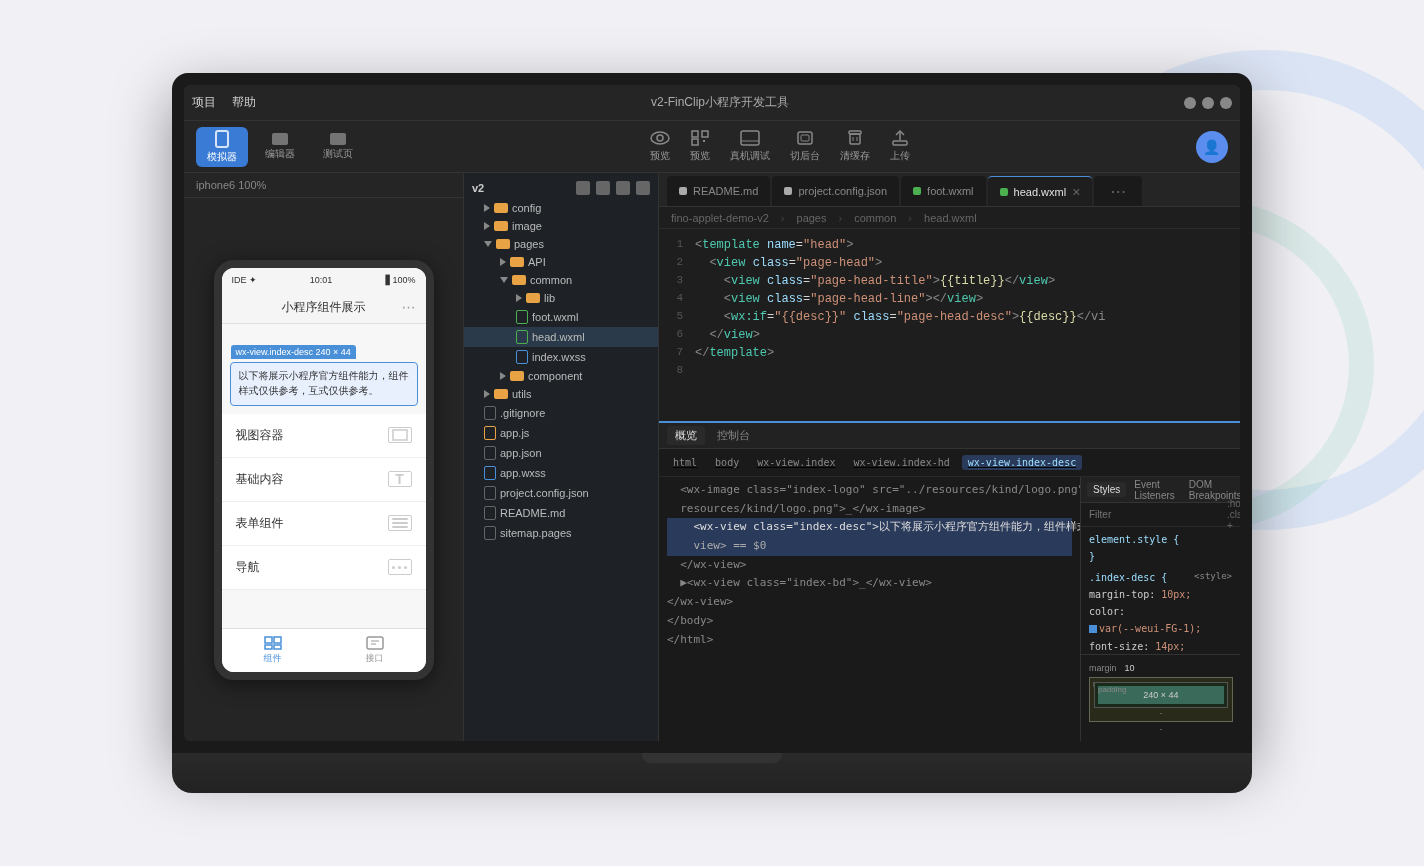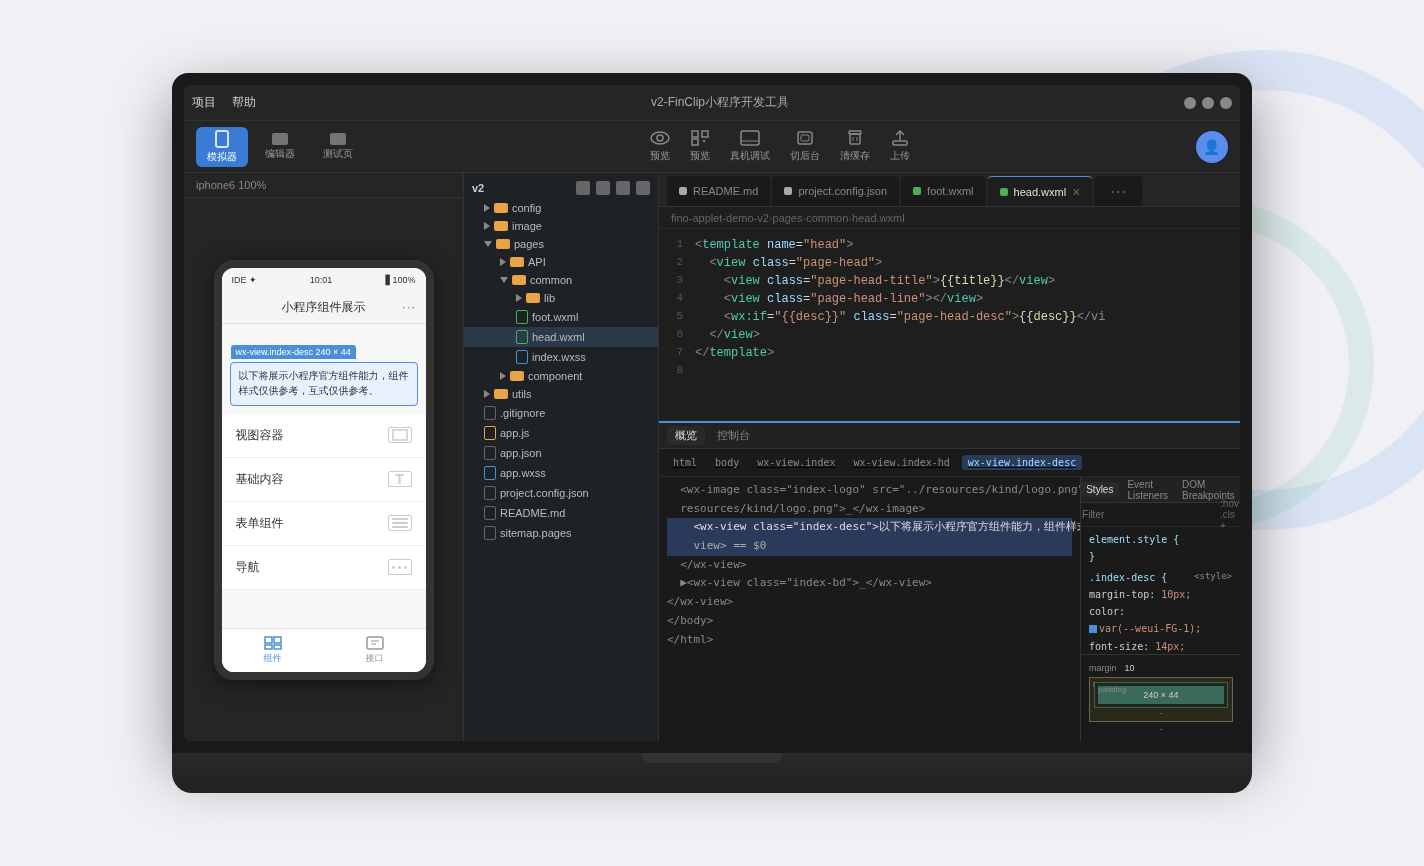--- a/index.html
+++ b/index.html
@@ -428,21 +428,21 @@
       font-size: 16px;
       color: #666;
       padding: 0 4px;
     }
     .breadcrumb {
       height: 22px;
       background: #1e1e1e;
       display: flex;
       align-items: center;
       padding: 0 12px;
-      gap: 0;
+      gap: 12px;
       font-size: 11px;
       color: #666;
       border-bottom: 1px solid #2a2a2a;
       flex-shrink: 0;
     }
     .breadcrumb-sep { color: #444; }
 
     
     .code-area {
       flex: 1;
@@ -549,21 +549,20 @@
       flex-direction: column;
       flex-shrink: 0;
     }
 
     
     .styles-panel {
       flex: 1;
       display: flex;
       flex-direction: column;
       overflow: hidden;
-      align-items: center;
     }
     .styles-subtabs {
       height: 26px;
       background: #222;
       display: flex;
       align-items: center;
       padding: 0 6px;
       gap: 2px;
       border-bottom: 1px solid #333;
       flex-shrink: 0;

